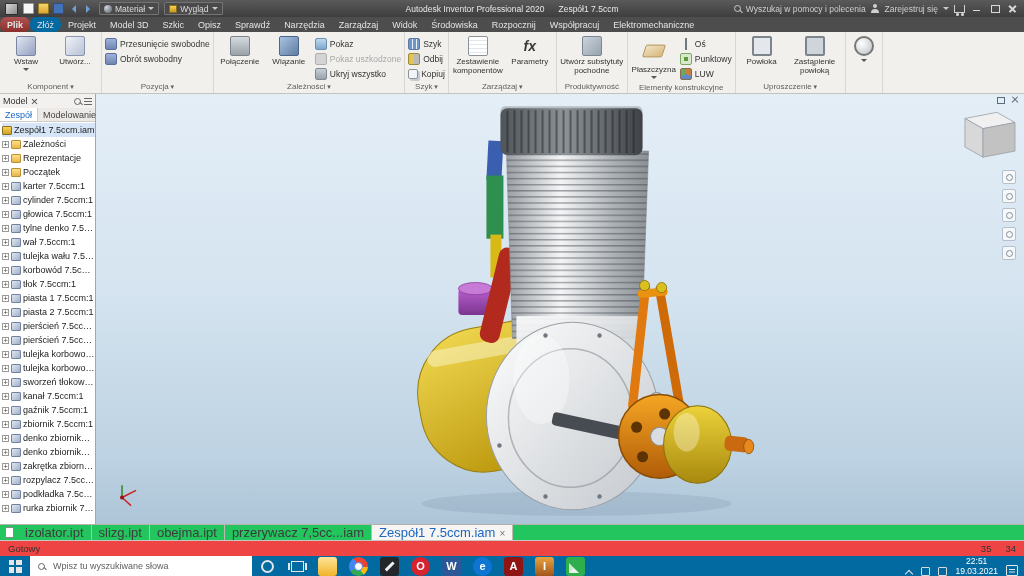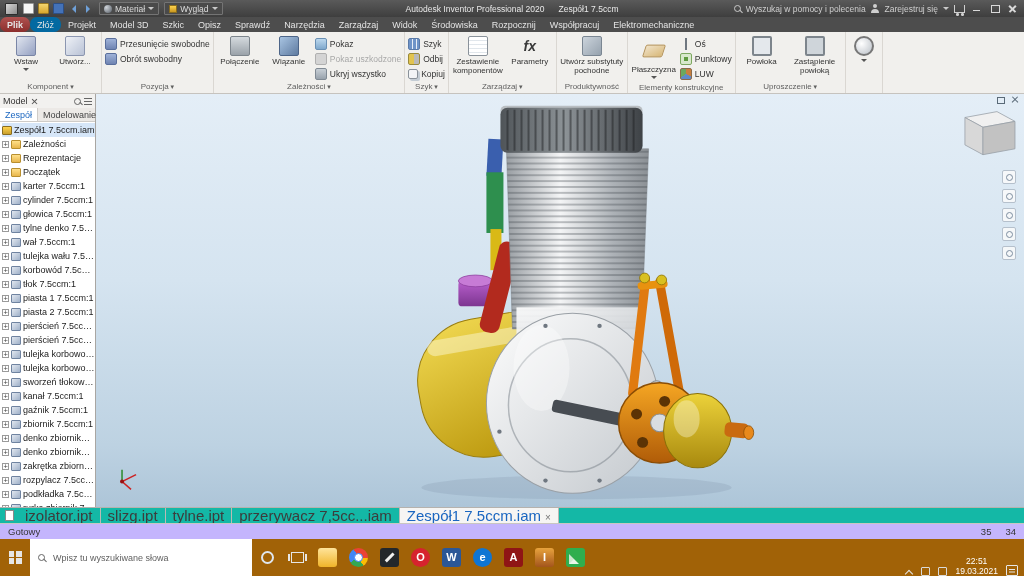--- a/index.html
+++ b/index.html
@@ -112,35 +112,35 @@
   .doc-controls{position:absolute;top:1px;right:3px;display:flex;gap:4px;z-index:3;}
   .dc{width:11px;height:10px;position:relative;}
   .dc.restore::after{content:"";position:absolute;left:2px;top:2px;width:6px;height:5px;border:1.2px solid #5a6a78;}
   .dc.close::before,.dc.close::after{content:"";position:absolute;left:1px;top:4px;width:8px;height:1.4px;background:#5a6a78;}
   .dc.close::before{transform:rotate(45deg);}.dc.close::after{transform:rotate(-45deg);}
   .navbar{position:absolute;right:8px;top:76px;display:flex;flex-direction:column;gap:5px;z-index:3;}
   .navbtn{width:14px;height:14px;background:rgba(250,250,250,.85);border:1px solid #b5c0cc;border-radius:2px;display:flex;align-items:center;justify-content:center;}
   .navglyph{width:7px;height:7px;border-radius:50%;border:1.4px solid #7d8ea0;}
 
   
-  .doctabs{height:16px;background:#14b8a6;border-top:1px solid #b5b2ae;display:flex;align-items:stretch;font-size:15px;flex:none;}
+  .doctabs{height:16px;background:#22c55e;border-top:1px solid #b5b2ae;display:flex;align-items:stretch;font-size:13px;flex:none;}
   .dticon{width:9px;height:11px;background:#fff;border:1px solid #8a8a8a;margin:2px 4px 0 5px;flex:none;}
   .dtabs{display:flex;align-items:stretch;}
   .dtab{padding:0 7px;display:flex;align-items:center;gap:4px;color:#3c3c3c;border-right:1px solid #bcb9b5;white-space:nowrap;}
   .dtab .closex{display:none;color:#777;}
   .dtab .closex::before{content:"×";font-size:10px;}
   .dtab.active{background:#f6f5f3;color:#1a66c0;}
   .dtab.active .closex{display:inline;}
 
   
-  .statusbar{height:16px;background:#c4b5fd;border-top:1px solid #c9c6c2;display:flex;align-items:center;font-size:9.5px;color:#333;padding:0 8px;gap:14px;flex:none;}
+  .statusbar{height:16px;background:#ef4444;border-top:1px solid #c9c6c2;display:flex;align-items:center;font-size:9.5px;color:#333;padding:0 8px;gap:14px;flex:none;}
   .sb-fill{flex:1;}
 
   
-  .taskbar{height:37px;background:#a16207;display:flex;align-items:center;color:#fff;flex:none;}
+  .taskbar{height:20px;background:#0369a1;display:flex;align-items:center;color:#fff;flex:none;}
   .start{width:30px;height:100%;display:flex;align-items:center;justify-content:center;}
   .winlogo{width:13px;height:13px;display:grid;grid-template-columns:1fr 1fr;grid-template-rows:1fr 1fr;gap:1.5px;}
   .winlogo span{background:#e6e6e6;}
   .tsearch{width:222px;height:100%;background:#fff;display:flex;align-items:center;gap:6px;padding:0 8px;flex:none;}
   .tsearch-input{border:none;outline:none;flex:1;font-size:9px;color:#555;background:transparent;}
   .tsearch-input::placeholder{color:#5f5f5f;}
   .tbtn{width:30px;height:100%;display:flex;align-items:center;justify-content:center;}
   .cortana{width:13px;height:13px;border:2px solid #dfe6ee;border-radius:50%;}
   .taskview{width:13px;height:11px;border:1.3px solid #e6e6e6;position:relative;}
   .taskview::before{content:"";position:absolute;left:-4px;top:1px;width:2px;height:7px;background:#e6e6e6;}
@@ -737,21 +737,21 @@
     <div class="dtabs">
         <div class="dtab">
         <span>izolator.ipt</span>
 
       </div>
         <div class="dtab">
         <span>slizg.ipt</span>
 
       </div>
         <div class="dtab">
-        <span>tylne.ipt</span>
+        <span>obejma.ipt</span>
 
       </div>
         <div class="dtab">
         <span>przerywacz 7,5cc...iam</span>
 
       </div>
         <div class="dtab active">
         <span>Zespół1 7.5ccm.iam</span>
         <span class="closex"></span>
       </div>

